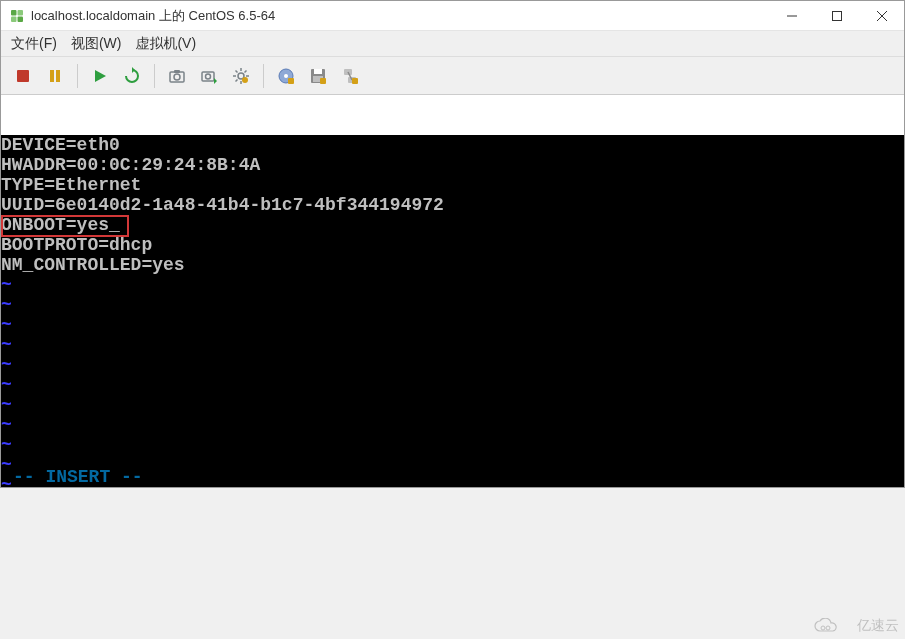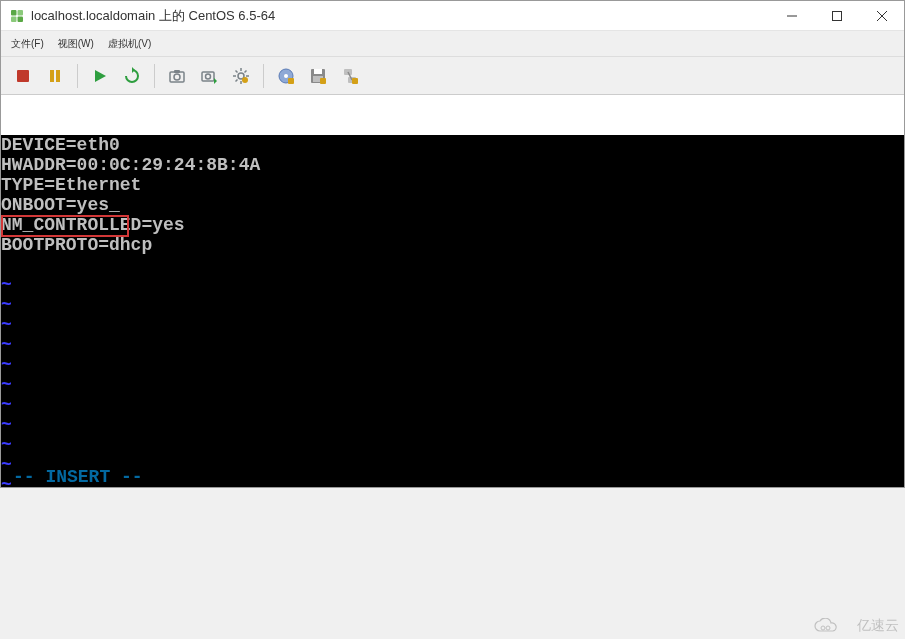--- a/index.html
+++ b/index.html
@@ -56,21 +56,21 @@
     .menubar {
       height: 26px;
       background: #f0f0f0;
       display: flex;
       align-items: center;
       padding: 0 10px;
       gap: 14px;
       border-bottom: 1px solid #ddd;
       color: #333;
     }
-    .menu-item { cursor: pointer; font-size: 10px; }
+    .menu-item { cursor: pointer; font-size: 14px; }
     .toolbar {
       height: 38px;
       background: #f0f0f0;
       display: flex;
       align-items: center;
       padding: 0 8px;
       gap: 4px;
       border-bottom: 1px solid #ccc;
     }
     .tb-btn {
@@ -253,23 +253,24 @@
           <line x1="7" y1="5" x2="11" y2="13" stroke="#8a8a8a" stroke-width="1.5"></line>
           <rect x="11" y="11" width="6" height="6" fill="#d4a017" rx="1"></rect>
         </svg>
     </div>
   </div>
 
   <div class="terminal">
     <div class="term-line">DEVICE=eth0</div>
     <div class="term-line">HWADDR=00:0C:29:24:8B:4A</div>
     <div class="term-line">TYPE=Ethernet</div>
+    <div class="term-line">UUID=6e0140d2-1a48-41b4-b1c7-4bf344194972</div>
     <div class="term-line">ONBOOT=yes_</div>
+    <div class="term-line">BOOTPROTO=dhcp</div>
     <div class="term-line">NM_CONTROLLED=yes</div>
-    <div class="term-line">BOOTPROTO=dhcp</div>
 
     <div class="tilde-col" id="tilde-col">~
 ~
 ~
 ~
 ~
 ~
 ~
 ~
 ~

